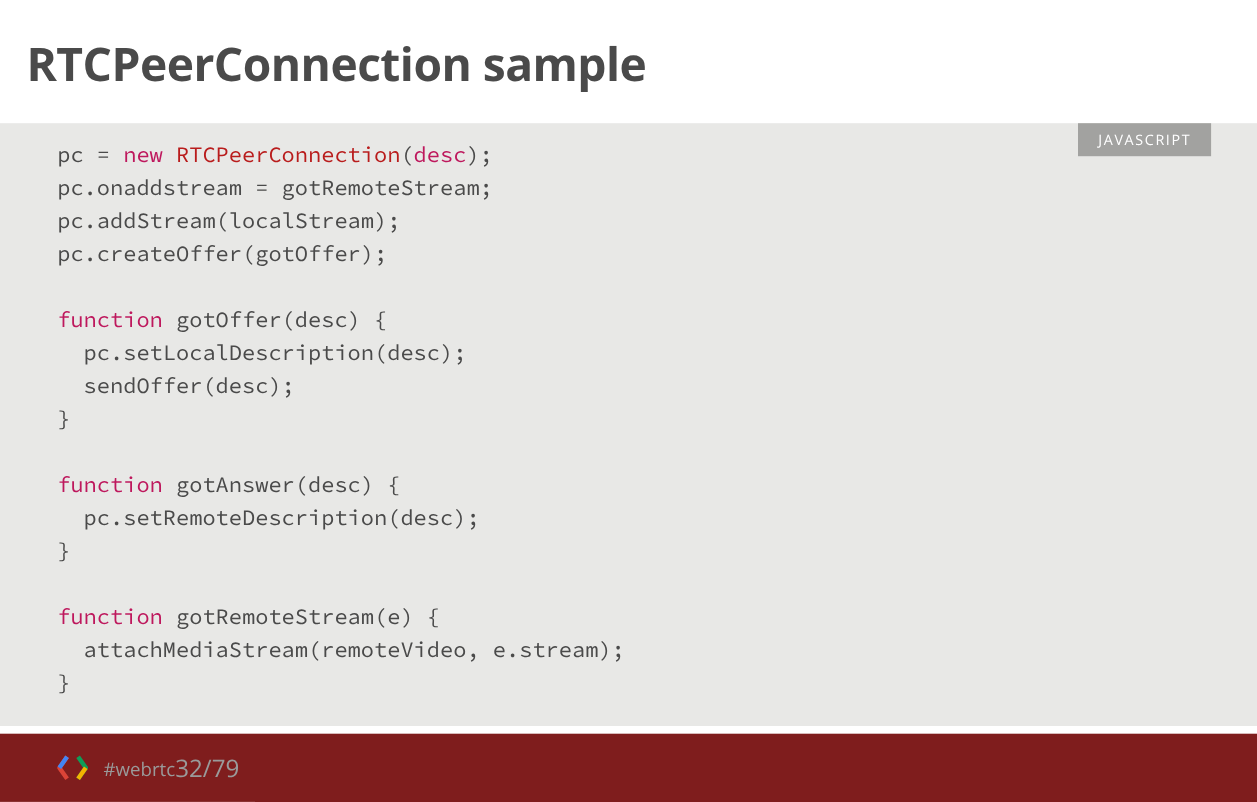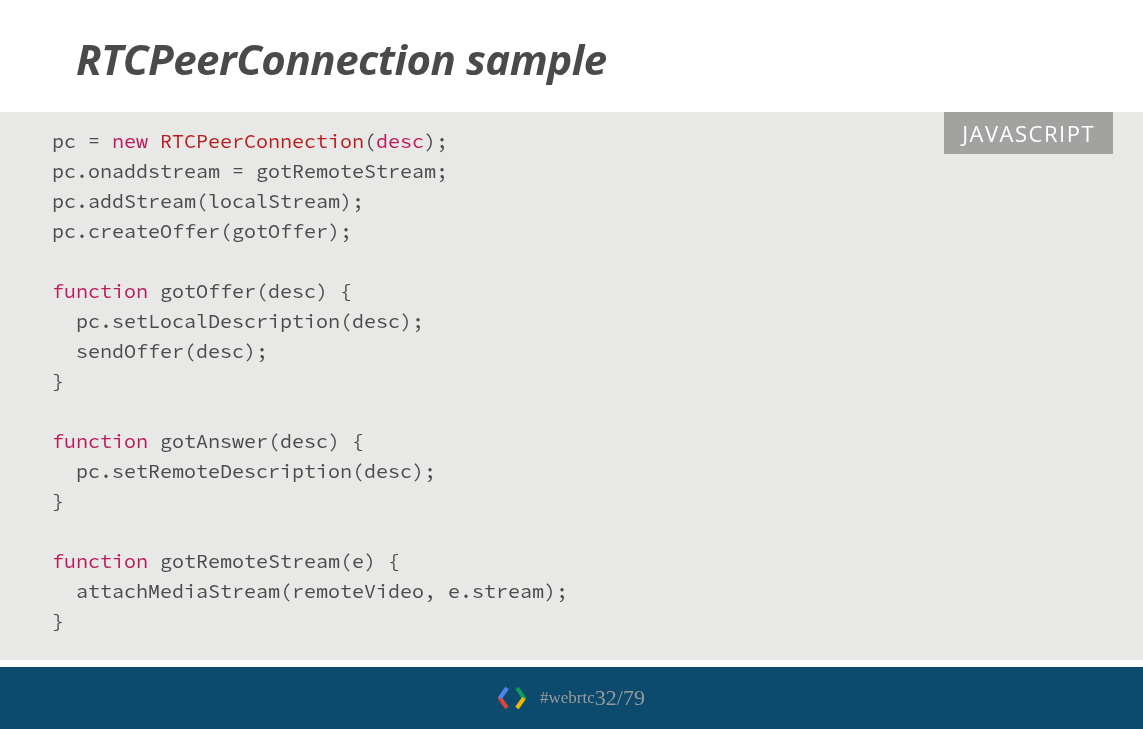--- a/index.html
+++ b/index.html
@@ -9,68 +9,66 @@
     }
     body {
       width: 1143px;
       height: 729px;
       background: #ffffff;
       font-family: "Open Sans", "Helvetica Neue", Helvetica, Arial, sans-serif;
       position: relative;
       overflow: hidden;
     }
     .slide-header {
-      padding: 30px 52px 25px 76px;
+      padding: 30px 52px 25px 24px;
       background: #ffffff;
-      font-style: italic;
     }
     .slide-title {
       font-size: 42px;
       font-weight: 700;
       color: #4a4a4a;
       letter-spacing: -0.5px;
     }
     .code-block {
       position: relative;
       background: #e8e8e6;
       padding: 14px 52px 24px 52px;
       min-height: 530px;
     }
     .lang-badge {
       position: absolute;
       top: 0;
-      right: 30px;
+      right: 42px;
       background: #a2a2a0;
       color: #ffffff;
-      font-size: 22px;
+      font-size: 13px;
       font-weight: 400;
       letter-spacing: 1.5px;
       padding: 6px 18px;
     }
     .code {
       font-family: "Source Code Pro", "Menlo", "Consolas", monospace;
       font-size: 20px;
       line-height: 1.5;
       color: #4a4a4a;
       white-space: pre;
     }
     .k-blue { color: #be185d; }
     .k-red { color: #b91c1c; }
     .footer {
       position: absolute;
       bottom: 0;
       left: 0;
       right: 0;
       height: 62px;
-      background: #0c4a6e;
+      background: #7f1d1d;
       display: flex;
       align-items: center;
-      justify-content: center;
+      justify-content: flex-start;
       padding: 0 52px;
-      font-family: Liberation Serif, serif;
     }
     .footer-left {
       display: flex;
       align-items: center;
       gap: 14px;
     }
     .io-logo {
       display: flex;
       align-items: center;
     }

